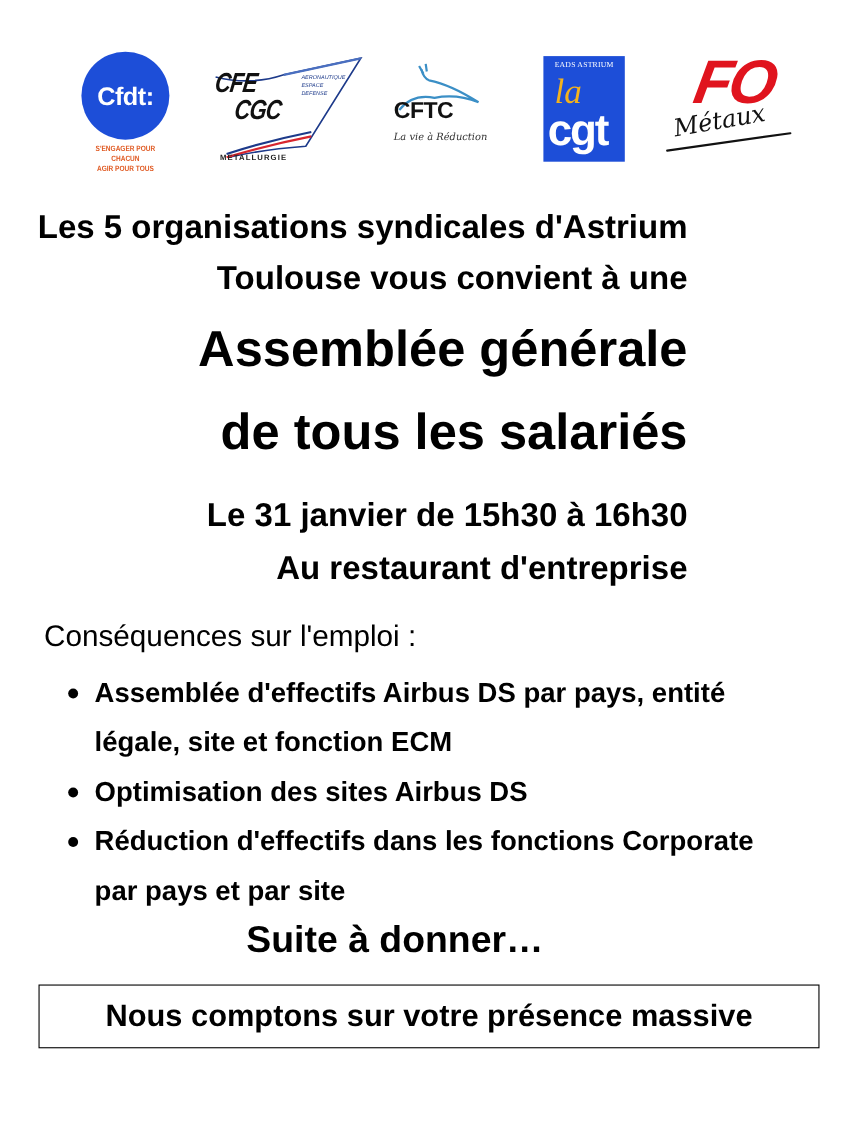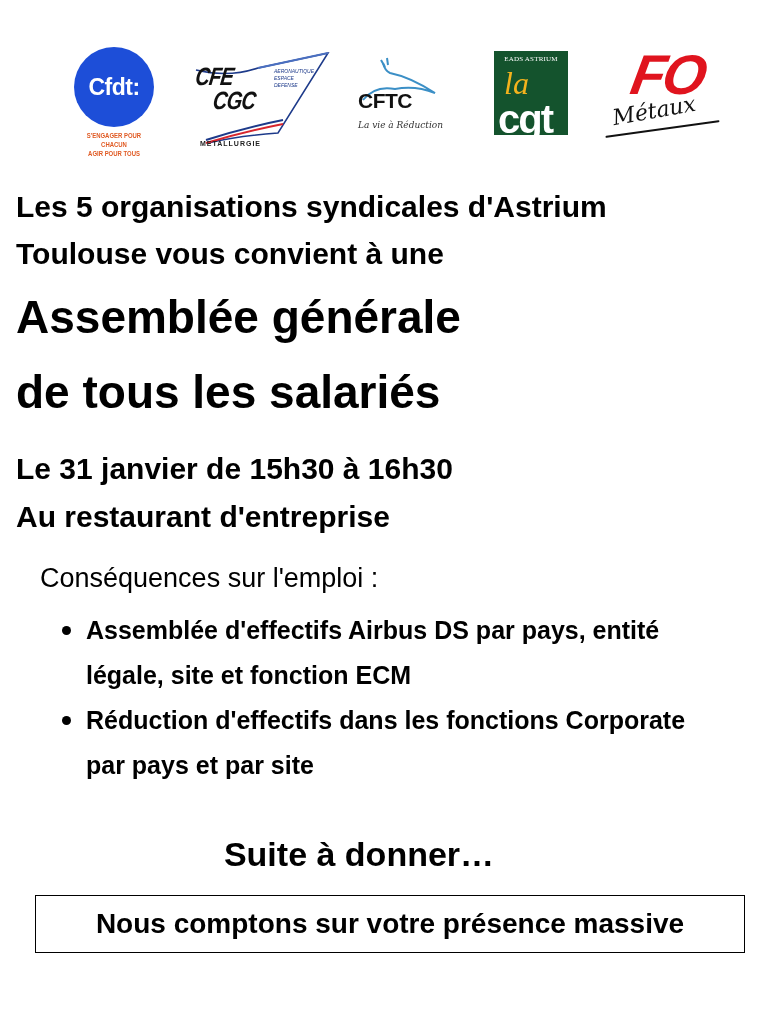--- a/index.html
+++ b/index.html
@@ -57,22 +57,22 @@
       font-weight: bold; font-size: 21px; color: #111; letter-spacing: -0.5px;
     }
     .cftc-motto {
       position: absolute; left: 358px; top: 120px;
       font-size: 9px; font-style: italic; color: #333;
       font-family: "DejaVu Serif", serif;
     }
 
     
     .cgt-box {
-      position: absolute; left: 494px; top: 51px; width: 74px; height: 84px;
-      background: #14532d;
+      position: absolute; left: 494px; top: 51px; width: 74px; height: 96px;
+      background: #1d4ed8;
     }
     .cgt-top {
       position: absolute; left: 0; top: 4px; width: 100%; text-align: center;
       font-size: 7px; color: #fff; font-family: "Liberation Serif", serif;
       letter-spacing: 0.2px;
     }
     .cgt-la {
       position: absolute; left: 10px; top: 14px; font-size: 32px;
       font-style: italic; color: #f3b21d; font-family: "Liberation Serif", serif;
     }
@@ -93,22 +93,22 @@
       font-style: italic; font-size: 22px; color: #111;
       font-family: "DejaVu Serif", serif; transform: rotate(-10deg);
     }
     .fo-line {
       position: absolute; left: 605px; top: 128px; width: 115px; height: 2px;
       background: #111; transform: rotate(-8deg); border-radius: 2px;
     }
 
     
     .line {
-      position: absolute; left: 0; width: 625px; text-align: left;
-      font-weight: bold; white-space: nowrap; margin-left: 16px;
+      position: absolute; left: 0; width: 625px; text-align: right;
+      font-weight: bold; white-space: nowrap;
     }
     .intro { font-size: 30px; }
     .title { font-size: 46px; }
     .when { font-size: 30px; }
 
     .section-head {
       position: absolute; left: 40px; top: 563px;
       font-weight: normal; font-size: 27px; white-space: nowrap;
     }
     .bullet-list {
@@ -192,20 +192,24 @@
 
 <div class="section-head">Conséquences sur l'emploi :</div>
 <ul class="bullet-list">
   <li class="bullet-item">
     <span class="bullet-dot"></span>
     <div>Assemblée d'effectifs Airbus DS par pays, entité</div>
     <div>légale, site et fonction ECM</div>
   </li>
   <li class="bullet-item">
     <span class="bullet-dot"></span>
+    <div>Optimisation des sites Airbus DS</div>
+  </li>
+  <li class="bullet-item">
+    <span class="bullet-dot"></span>
     <div>Réduction d'effectifs dans les fonctions Corporate</div>
     <div>par pays et par site</div>
   </li>
 </ul>
 
 <div class="suite">Suite à donner…</div>
 
 <div class="box">
   <span>Nous comptons sur votre présence massive</span>
 </div>

